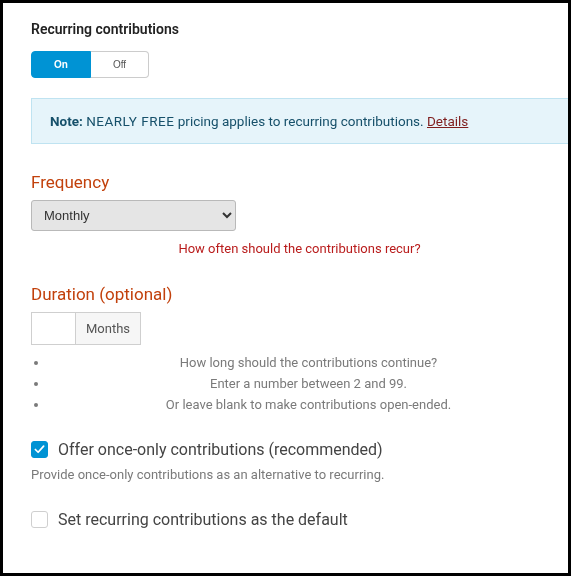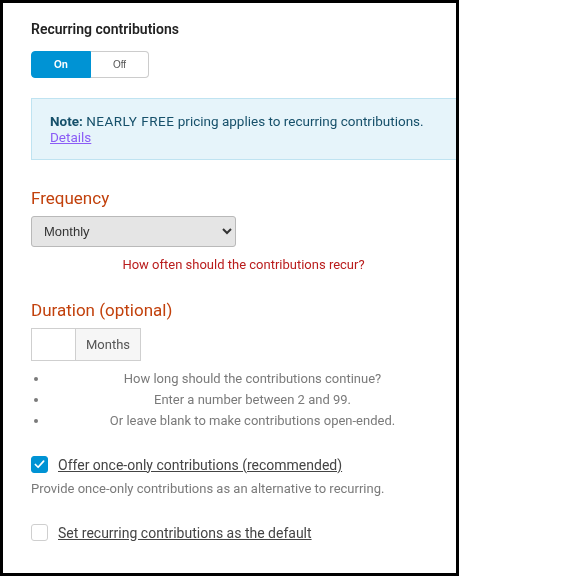--- a/index.html
+++ b/index.html
@@ -1,41 +1,41 @@
 <!DOCTYPE html>
 <html><head>
 <meta charset="utf-8">
 <style>
 * { box-sizing: border-box; margin: 0; padding: 0; }
 body { font-family: -apple-system, BlinkMacSystemFont, "Segoe UI", Roboto, Helvetica, Arial, sans-serif; background: #fff; }
-.frame { width: 459px; height: 576px; border: 3px solid #000; padding: 18px 0 18px 28px; overflow: hidden; }
+.frame { width: 571px; height: 576px; border: 3px solid #000; padding: 18px 0 18px 28px; overflow: hidden; }
 .section-title { font-size: 14px; font-weight: 600; color: #222; margin-bottom: 14px; }
 .toggle-group { display: inline-flex; border-radius: 4px; overflow: visible; margin-bottom: 20px; }
 .toggle-btn { padding: 7px 22px; font-size: 10px; border: 1px solid #ccc; background: #fff; color: #555; cursor: pointer; }
 .toggle-btn.active { background: #0093d4; color: #fff; border-color: #0093d4; font-weight: 600; }
 .toggle-btn:first-child { border-radius: 4px 0 0 4px; }
 .toggle-btn:last-child { border-radius: 0 4px 4px 0; border-left: none; }
 .note-box { background: #e6f4fa; border: 1px solid #bfe3f1; border-right: none; padding: 14px 18px; color: #16506a; font-size: 13.5px; margin-bottom: 28px; }
 .note-box strong { font-weight: 700; }
 .note-box .pricing { letter-spacing: 0.5px; margin-top: 28px; }
-.note-box a { color: #8b5cf6; text-decoration: underline; cursor: pointer; }
+.note-box a { color: #7f1d1d; text-decoration: underline; cursor: pointer; }
 .field-group { margin-bottom: 18px; }
 .field-label { font-size: 17px; color: #c2410c; margin-bottom: 8px; display: block; }
 .select-wrap select { width: 205px; padding: 6px 8px; font-size: 13px; border: 1px solid #b9b9b9; border-radius: 3px; background: #e5e5e5; color: #333; }
 .help-text { font-size: 13px; color: #b91c1c; margin-top: 10px; margin-bottom: 28px; text-align: center; }
 .duration-row { display: flex; align-items: stretch; margin-bottom: 10px; }
 .duration-input { width: 44px; border: 1px solid #cfcfcf; border-right: none; padding: 6px 6px; font-size: 13px; background: #fff; }
 .duration-unit { border: 1px solid #cfcfcf; background: #f6f6f6; color: #555; font-size: 13px; padding: 8px 10px; display: flex; align-items: center; }
 .bullet-list { list-style: disc; padding-left: 18px; margin-top: 6px; margin-bottom: 28px; }
 .bullet-list li { font-size: 13px; color: #7a7a7a; margin-bottom: 6px; text-align: center; }
 .checkbox-row { display: flex; align-items: center; gap: 10px; margin-bottom: 8px; }
 .checkbox { width: 17px; height: 17px; border: 1px solid #cfcfcf; border-radius: 3px; display: flex; align-items: center; justify-content: center; cursor: pointer; background: #fff; flex-shrink: 0; }
 .checkbox.checked { background: #0093d4; border-color: #0093d4; }
 .checkbox.checked svg { width: 11px; height: 11px; }
-.checkbox-label { font-size: 14px; color: #444; text-decoration: underline; }
+.checkbox-label { font-size: 16px; color: #444; }
 .check-help { font-size: 13px; color: #7a7a7a; margin-bottom: 28px; }
 </style>
 </head>
 <body>
 <div class="frame">
 
 
 
 <h2 class="section-title">Recurring contributions</h2>
 

